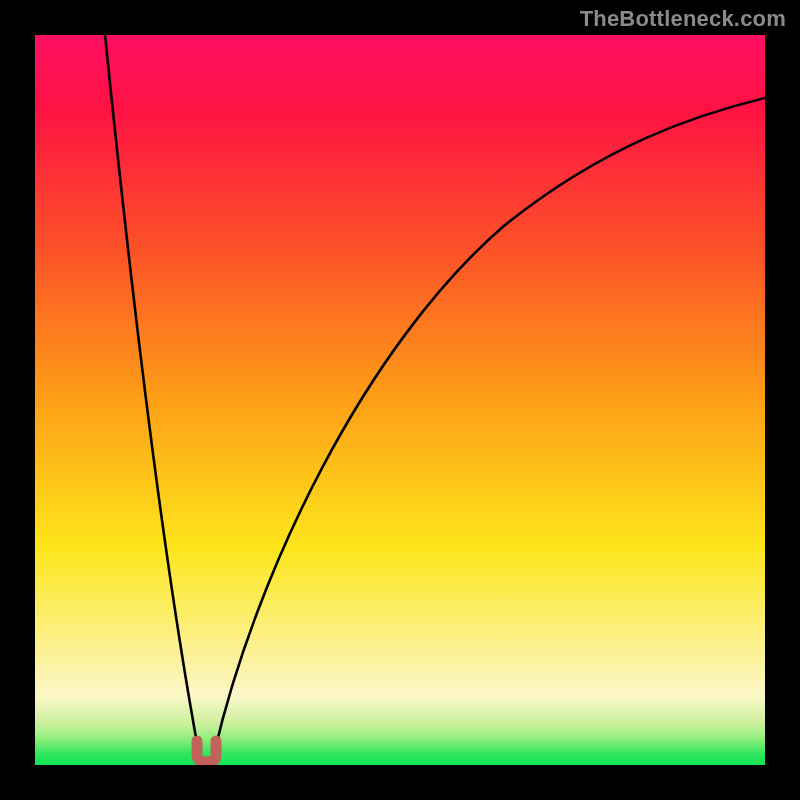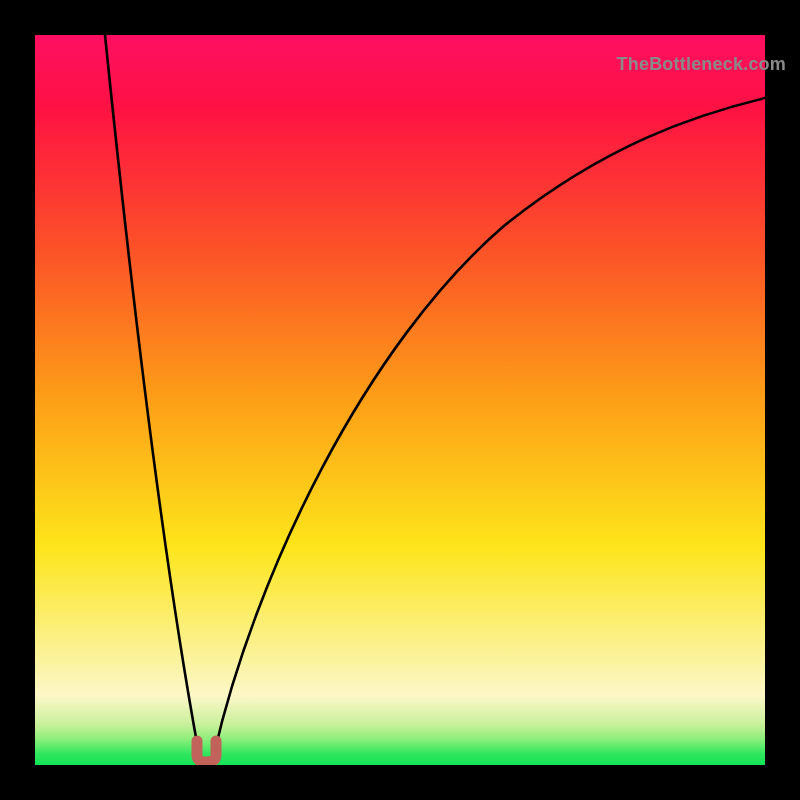--- a/index.html
+++ b/index.html
@@ -24,25 +24,24 @@
     top: 35px;
     width: 730px;
     height: 730px;
     overflow: hidden;
   }
   .watermark {
     position: absolute;
     top: 6px;
     right: 14px;
     font-family: Arial, Helvetica, sans-serif;
-    font-size: 18px;
+    font-size: 22px;
     font-weight: bold;
     color: #8a8a8a;
     letter-spacing: 0.2px;
-    margin-top: 48px;
   }
   svg { display: block; }
 </style>
 </head>
 <body>
 
 <div class="frame">
 
   <div class="plot">
     <svg width="730" height="730" viewBox="0 0 730 730">

